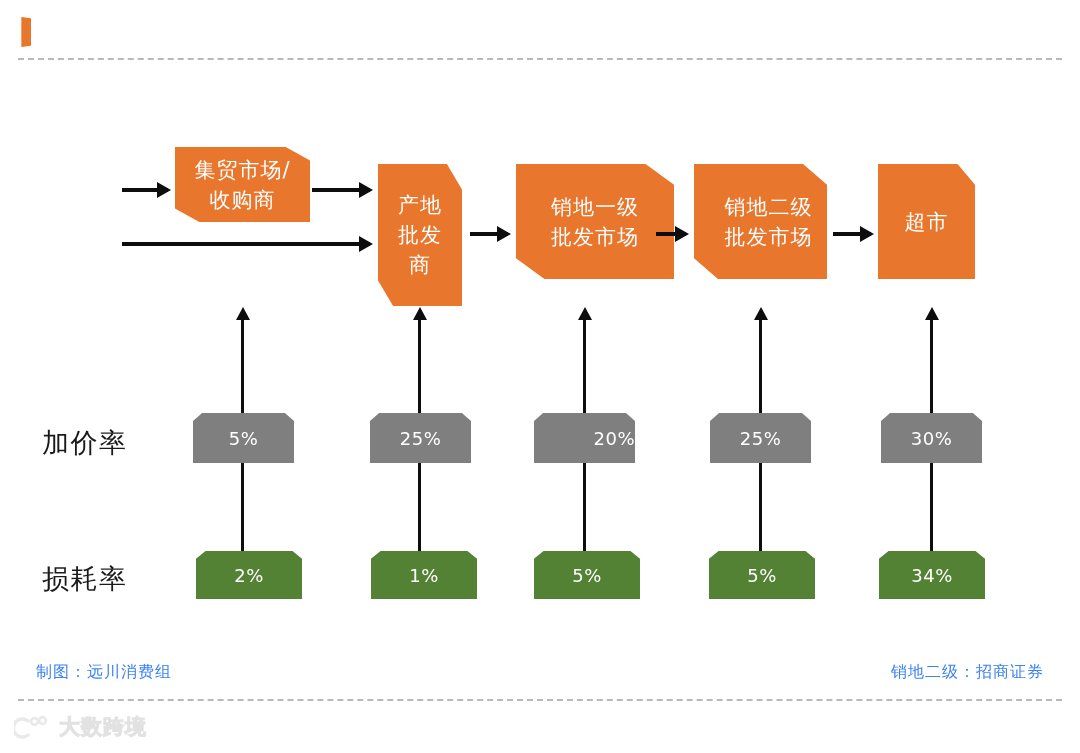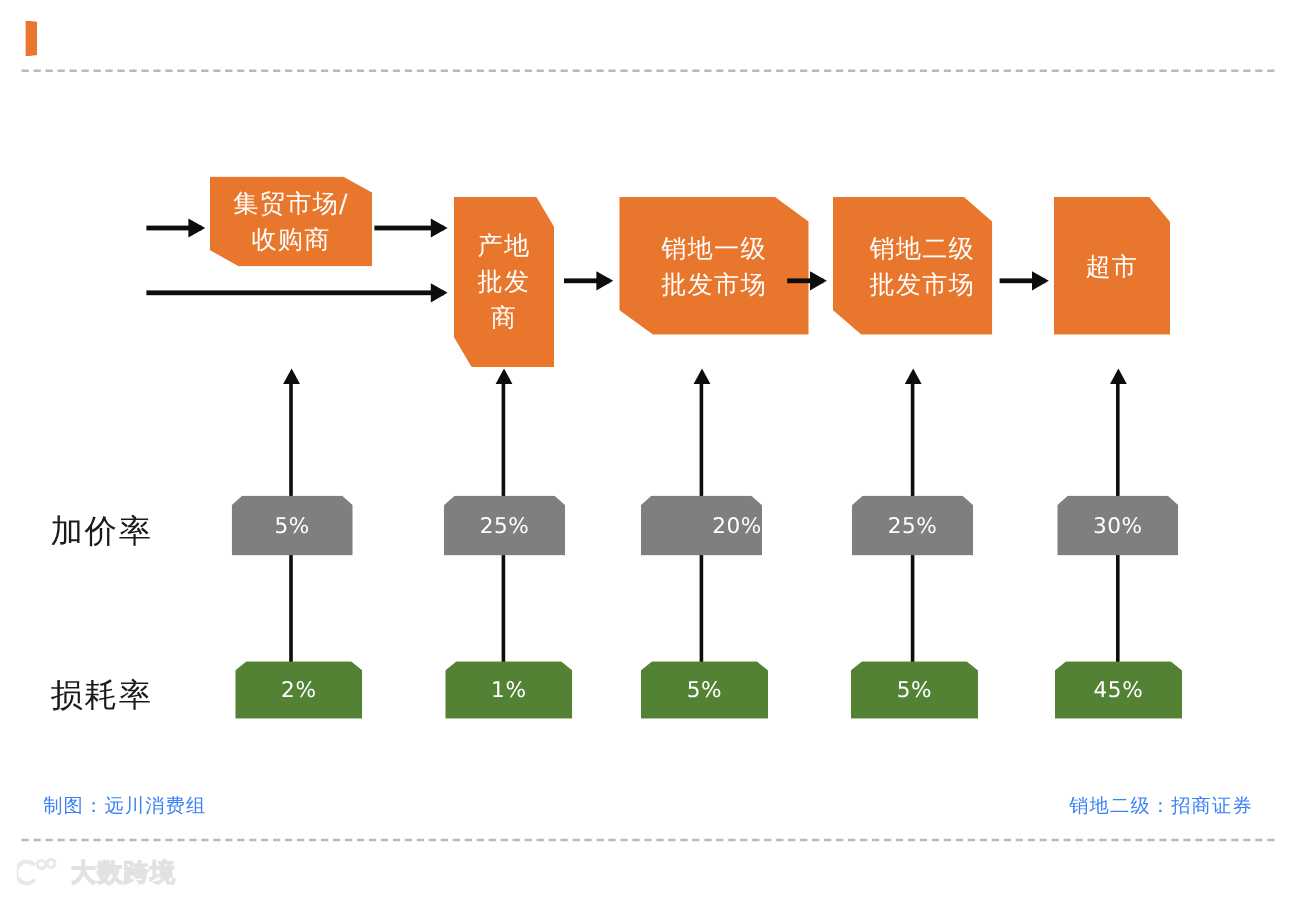--- a/index.html
+++ b/index.html
@@ -86,21 +86,21 @@
   .credit {
     position: absolute; top: 662px;
     font-size: 16px; color: #3b82f6; letter-spacing: 1px; white-space: nowrap;
   }
   .credit-left  { left: 36px; }
   .credit-right { right: 36px; }
 
   
   .brand-left {
     position: absolute; left: 14px; top: 713px;
-    display: flex; align-items: center; gap: 7px;
+    display: flex; align-items: flex-end; gap: 7px;
   }
   .brand-left .mark { width: 38px; height: 26px; }
   .brand-left .word {
     font-size: 21px; font-weight: 700; color: #ececec; letter-spacing: 1px;
     -webkit-text-stroke: 1px #e2e2e2;
   }
   .brand-right {
     position: absolute; right: 36px; top: 714px;
     display: flex; align-items: center; gap: 9px;
   }
@@ -187,21 +187,21 @@
   <div class="chip green" style="left:371px; top:551px; width:106px; height:48px;">
     <span>1%</span>
   </div>
   <div class="chip green" style="left:534px; top:551px; width:106px; height:48px;">
     <span>5%</span>
   </div>
   <div class="chip green" style="left:709px; top:551px; width:106px; height:48px;">
     <span>5%</span>
   </div>
   <div class="chip green" style="left:879px; top:551px; width:106px; height:48px;">
-    <span>45%</span>
+    <span>34%</span>
   </div>
 
   <div class="credit credit-left">制图：远川消费组</div>
   <div class="credit credit-right">销地二级：招商证券</div>
 
   <div class="dashed-rule rule-bottom"></div>
 
   <div class="brand-left">
     <span class="mark">
       <svg width="38" height="26" viewBox="0 0 38 26" aria-hidden="true">

